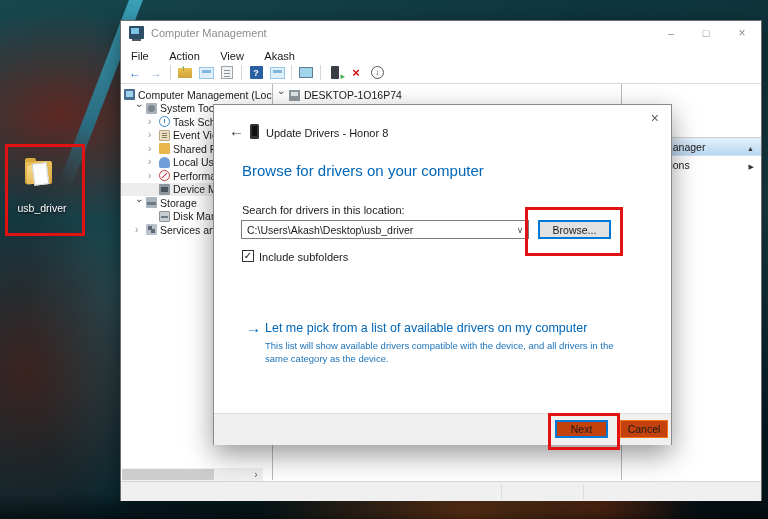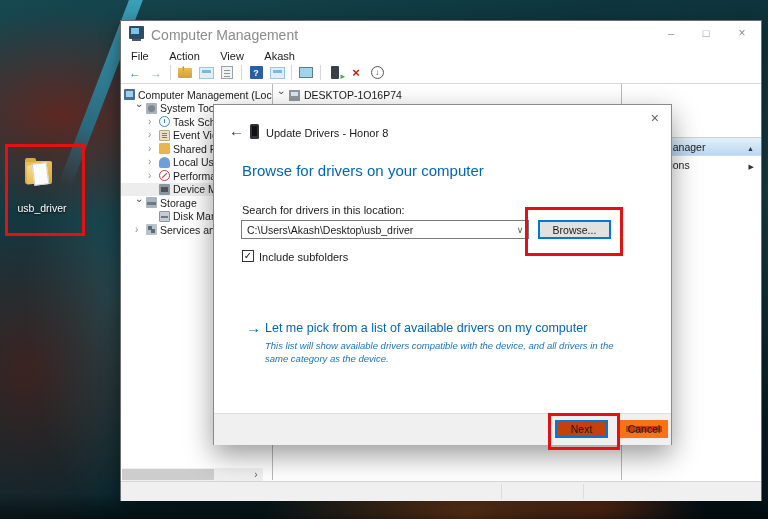--- a/index.html
+++ b/index.html
@@ -37,21 +37,21 @@
   #folder-label{left:4px;top:202px;width:76px;text-align:center;color:#fff;font-size:10.5px;
     text-shadow:0 1px 2px rgba(0,0,0,.9);}
 
   
   #cm-window{left:120px;top:20px;width:642px;height:481px;background:#fff;
     border:1px solid #6e6e6e;box-shadow:0 6px 18px rgba(0,0,0,.45);box-sizing:border-box;}
   #titlebar{left:0;top:0;width:100%;height:25px;background:#fff;}
   #title-icon{left:8px;top:5px;width:15px;height:13px;background:#2d4d66;border-radius:1px;}
   #title-icon::before{content:"";position:absolute;left:2px;top:2px;width:8px;height:6px;background:#7ec3e8;}
   #title-icon::after{content:"";position:absolute;left:3px;bottom:-2px;width:9px;height:2px;background:#4a5a66;}
-  #title-text{left:30px;top:6px;font-size:14px;color:#8b8b8b;}
+  #title-text{left:30px;top:6px;font-size:11px;color:#8b8b8b;}
   .capbtn{top:0;width:30px;height:24px;text-align:center;line-height:24px;color:#8a8a8a;font-size:11px;}
   #btn-min{left:535px;} #btn-max{left:570px;} #btn-close{left:606px;font-size:12px;}
 
   #menubar{left:0;top:25px;width:100%;height:16px;background:#fff;}
   .menu-item{display:inline-block;padding:1px 8px 0 8px;font-size:11px;color:#1a1a1a;}
   #menubar{padding-left:2px;box-sizing:border-box;}
 
   #toolbar{left:0;top:41px;width:100%;height:22px;background:#fff;border-bottom:1px solid #dadada;
     display:flex;align-items:center;padding-left:5px;box-sizing:border-box;gap:3px;}
   .tbi{width:18px;height:17px;display:flex;align-items:center;justify-content:center;
@@ -142,27 +142,27 @@
   #dlg-combo .dd{width:16px;text-align:center;color:#555;font-size:9px;}
   #browse-highlight{left:311px;top:102px;width:92px;height:43px;}
   #btn-browse{left:324px;top:115px;width:73px;height:19px;background:#e1e1e1;border:2px solid #0078d7;
     box-sizing:border-box;font-size:10.5px;color:#1a1a1a;display:flex;align-items:center;justify-content:center;}
   #dlg-check{left:28px;top:145px;width:12px;height:12px;border:1px solid #333;box-sizing:border-box;
     background:#fff;font-size:10px;line-height:10px;text-align:center;color:#111;}
   #dlg-check::before{content:"✓";}
   #dlg-check-label{left:45px;top:146px;font-size:11px;color:#1a1a1a;}
   #pick-arrow{left:32px;top:214px;font-size:15px;color:#0066b8;}
   #pick-title{left:51px;top:216px;font-size:12.5px;color:#0066b8;}
-  #pick-desc{left:51px;top:234px;width:352px;font-size:9.5px;line-height:1.4;color:#1e73b8;font-style:italic;}
+  #pick-desc{left:51px;top:234px;width:352px;font-size:9.5px;line-height:1.4;color:#1e73b8;}
   #dlg-footer{left:0;top:308px;width:457px;height:31px;background:#f0f0f0;border-top:1px solid #dfdfdf;}
   #next-highlight{left:334px;top:308px;width:66px;height:31px;}
   .dlg-btn{height:18px;box-sizing:border-box;font-size:10.5px;color:#1a1a1a;
     display:flex;align-items:center;justify-content:center;background:#c2410c;}
   #btn-next{left:341px;top:315px;width:53px;border:2px solid #0078d7;}
-  #btn-cancel{left:406px;top:315px;width:48px;border:6px solid #f97316;}
+  #btn-cancel{left:406px;top:315px;width:48px;border:1px solid #f97316;}
 </style>
 </head>
 <body>
 
 <div id="screen">
 
   <div class="abs" id="wallpaper"></div>
   <div class="abs" id="light-streak"></div>
   <div class="abs" id="dark-vignette"></div>
 

